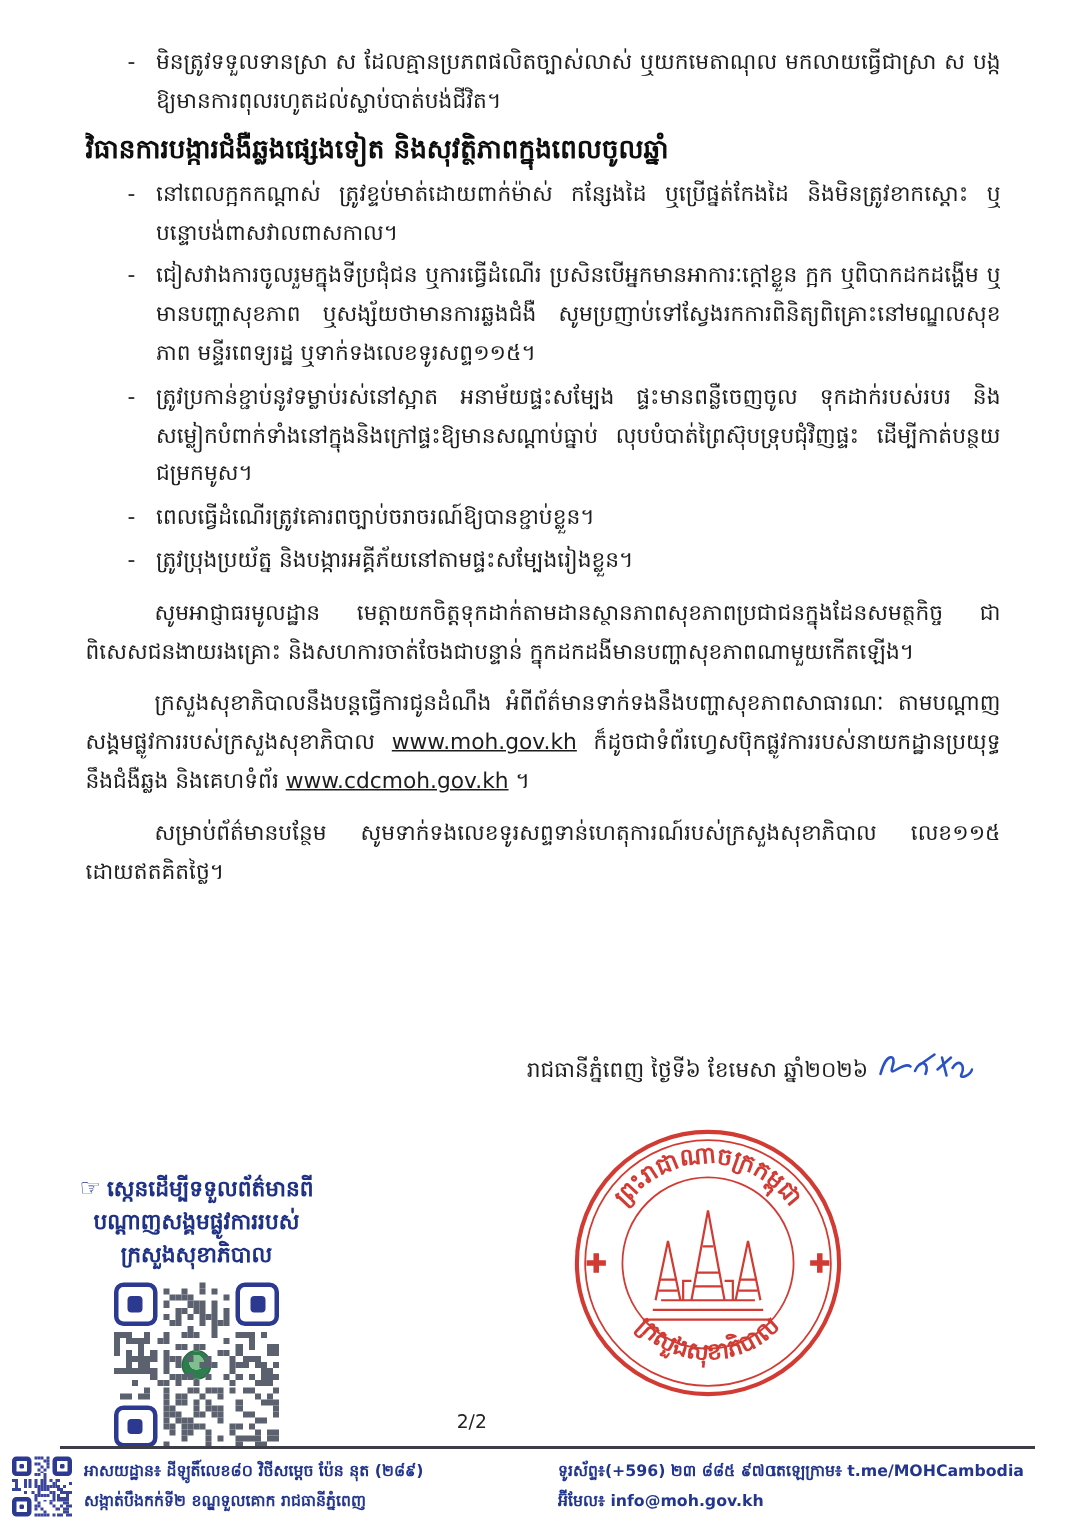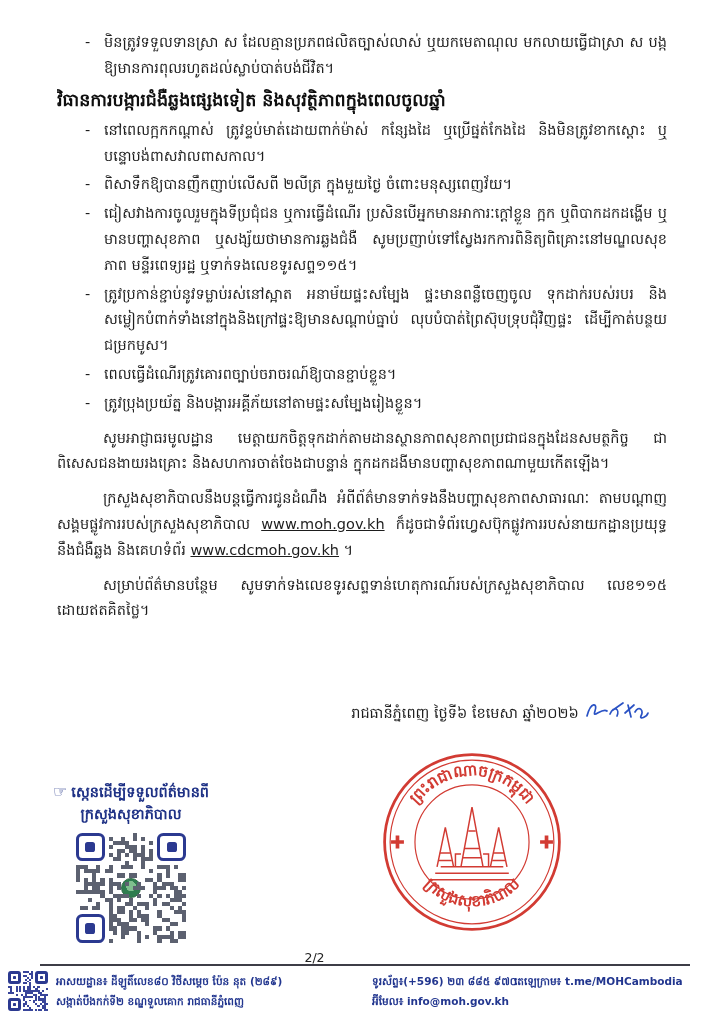--- a/index.html
+++ b/index.html
@@ -43,21 +43,21 @@
   .qrlogo{
     position:absolute;left:50%;top:50%;width:26px;height:30px;margin:-15px 0 0 -13px;
     background:#fff;display:flex;align-items:center;justify-content:center;border-radius:3px;
   }
   .qrlogo .orb{
     width:18px;height:18px;border-radius:50%;
     background:radial-gradient(circle at 50% 40%, #7fbf8e 0 35%, #2e7d4f 36% 100%);
     border:1px solid #2e6b46;
   }
   
-  .pagenum{position:absolute;top:940px;left:0;width:629px;text-align:center;font-size:12.5px;color:#222;margin-top:10px;}
+  .pagenum{position:absolute;top:940px;left:0;width:629px;text-align:center;font-size:12.5px;color:#222;}
   .rule{position:absolute;top:964px;left:40px;width:650px;border-top:2px solid #3d3d47;}
   .fqr{position:absolute;left:8px;top:971px;width:40px;height:40px;}
   .fcol{position:absolute;top:972px;font-size:10.5px;font-weight:bold;color:#22368f;line-height:1.9;white-space:nowrap;}
   .fcol .val{font-weight:bold;}
   .fcol-address{left:56px;}
   .fcol-contact{left:372px;}
   .fcol-web{left:514px;}
 </style>
 </head>
 <body>
@@ -65,21 +65,20 @@
 <div class="content">
 
   <ul class="blist">
     <li>មិនត្រូវទទួលទានស្រា ស ដែលគ្មានប្រភពផលិតច្បាស់លាស់ ឬយកមេតាណុល មកលាយធ្វើជាស្រា ស បង្កឱ្យមានការពុលរហូតដល់ស្លាប់បាត់បង់ជីវិត។</li>
   </ul>
 
   <div class="heading">វិធានការបង្ការជំងឺឆ្លងផ្សេងទៀត និងសុវត្ថិភាពក្នុងពេលចូលឆ្នាំ</div>
 
   <ul class="blist">
     <li>នៅពេលក្អកកណ្តាស់ ត្រូវខ្ទប់មាត់ដោយពាក់ម៉ាស់ កន្សែងដៃ ឬប្រើផ្នត់កែងដៃ និងមិនត្រូវខាកស្តោះ ឬបន្ទោបង់ពាសវាលពាសកាល។</li>
-    <li>ពិសាទឹកឱ្យបានញឹកញាប់លើសពី ២លីត្រ ក្នុងមួយថ្ងៃ ចំពោះមនុស្សពេញវ័យ។</li>
     <li>ជៀសវាងការចូលរួមក្នុងទីប្រជុំជន ឬការធ្វើដំណើរ ប្រសិនបើអ្នកមានអាការៈក្តៅខ្លួន ក្អក ឬពិបាកដកដង្ហើម ឬមានបញ្ហាសុខភាព ឬសង្ស័យថាមានការឆ្លងជំងឺ សូមប្រញាប់ទៅស្វែងរកការពិនិត្យពិគ្រោះនៅមណ្ឌលសុខភាព មន្ទីរពេទ្យរដ្ឋ ឬទាក់ទងលេខទូរសព្ទ១១៥។</li>
     <li>ត្រូវប្រកាន់ខ្ជាប់នូវទម្លាប់រស់នៅស្អាត អនាម័យផ្ទះសម្បែង ផ្ទះមានពន្លឺចេញចូល ទុកដាក់របស់របរ និងសម្លៀកបំពាក់ទាំងនៅក្នុងនិងក្រៅផ្ទះឱ្យមានសណ្តាប់ធ្នាប់ លុបបំបាត់ព្រៃស៊ុបទ្រុបជុំវិញផ្ទះ ដើម្បីកាត់បន្ថយជម្រកមូស។</li>
     <li>ពេលធ្វើដំណើរត្រូវគោរពច្បាប់ចរាចរណ៍ឱ្យបានខ្ជាប់ខ្លួន។</li>
     <li>ត្រូវប្រុងប្រយ័ត្ន និងបង្ការអគ្គីភ័យនៅតាមផ្ទះសម្បែងរៀងខ្លួន។</li>
   </ul>
 
   <p class="para">សូមអាជ្ញាធរមូលដ្ឋាន មេត្តាយកចិត្តទុកដាក់តាមដានស្ថានភាពសុខភាពប្រជាជនក្នុងដែនសមត្ថកិច្ច ជាពិសេសជនងាយរងគ្រោះ និងសហការចាត់ចែងជាបន្ទាន់ ក្នុកដកដងីមានបញ្ហាសុខភាពណាមួយកើតឡើង។</p>
 
   <p class="para"><span>ក្រសួងសុខាភិបាលនឹងបន្តធ្វើការជូនដំណឹង អំពីព័ត៌មានទាក់ទងនឹងបញ្ហាសុខភាពសាធារណៈ តាមបណ្តាញសង្គមផ្លូវការរបស់ក្រសួងសុខាភិបាល </span><a class="doclink">www.moh.gov.kh</a><span> ក៏ដូចជាទំព័រហ្វេសប៊ុកផ្លូវការរបស់នាយកដ្ឋានប្រយុទ្ធនឹងជំងឺឆ្លង និងគេហទំព័រ </span><a class="doclink">www.cdcmoh.gov.kh</a><span> ។</span></p>
 
@@ -124,20 +123,21 @@
   <text font-size="17" font-weight="bold" fill="#d23b33" text-anchor="middle">
     <textPath href="#arcTop" startOffset="50%">ព្រះរាជាណាចក្រកម្ពុជា</textPath>
   </text>
   <text font-size="17" font-weight="bold" fill="#d23b33" text-anchor="middle">
     <textPath href="#arcBottom" startOffset="50%">ក្រសួងសុខាភិបាល</textPath>
   </text>
 </svg>
 
 <div class="scanblock">
   <div class="scanline1"><span class="finger">☞</span><span>ស្កេនដើម្បីទទួលព័ត៌មានពី</span></div>
+  <div>បណ្តាញសង្គមផ្លូវការរបស់</div>
   <div>ក្រសួងសុខាភិបាល</div>
   <div class="bigqr qr" id="bigqr">
     <div class="qrlogo">
         <div class="orb"></div>
       </div>
   <i style="left: 51.8519%; top: 0%; width: 3.7037%; height: 3.7037%; background: rgb(92, 97, 112);"></i>
       <i style="left: 29.6296%; top: 3.7037%; width: 3.7037%; height: 3.7037%; background: rgb(92, 97, 112);"></i>
       <i style="left: 40.7407%; top: 3.7037%; width: 3.7037%; height: 3.7037%; background: rgb(92, 97, 112);"></i>
       <i style="left: 51.8519%; top: 3.7037%; width: 3.7037%; height: 3.7037%; background: rgb(92, 97, 112);"></i>
       <i style="left: 59.2593%; top: 3.7037%; width: 3.7037%; height: 3.7037%; background: rgb(92, 97, 112);"></i>

